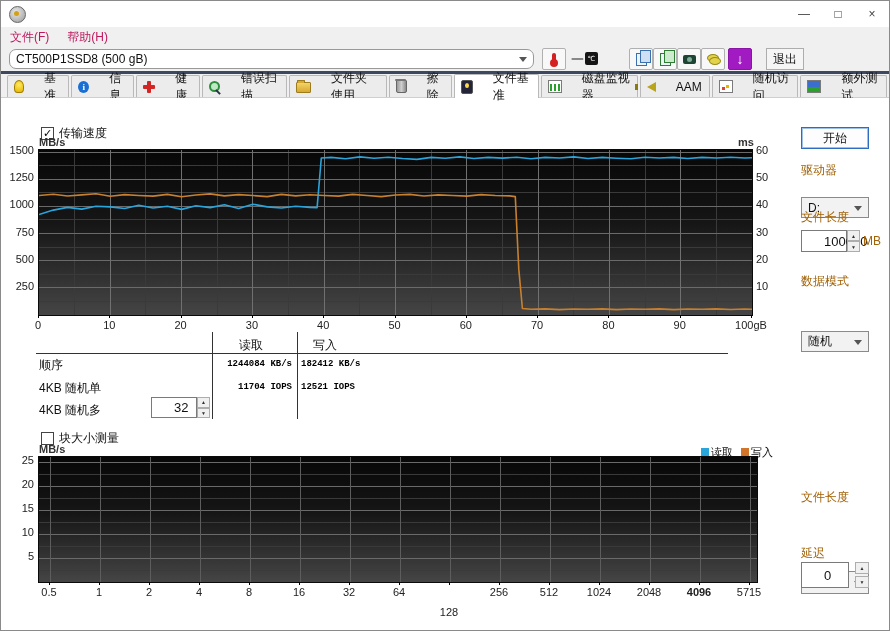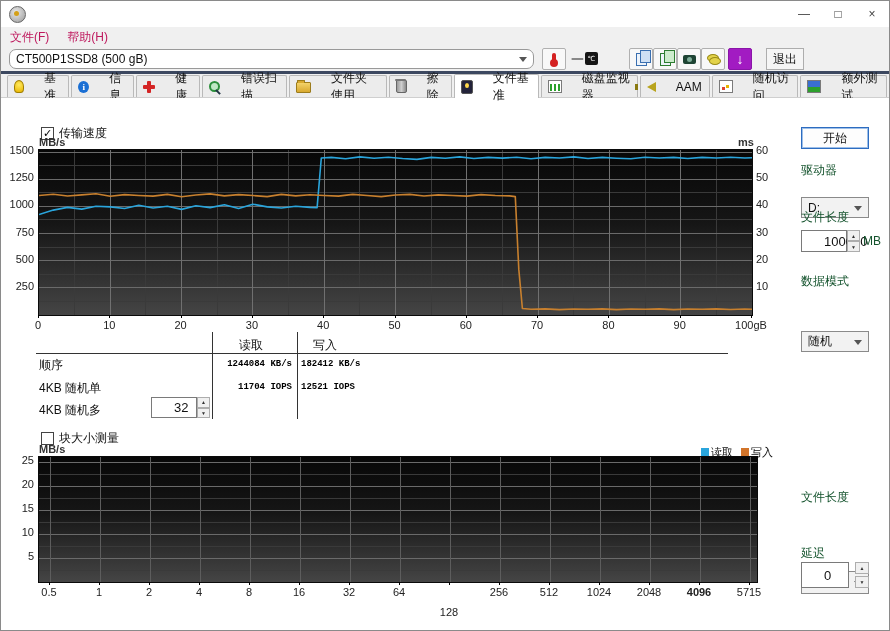--- a/index.html
+++ b/index.html
@@ -82,21 +82,21 @@
   .tbl-label{position:absolute;font-size:12px;color:#111;}
   .tbl-val{position:absolute;font-family:"Liberation Mono","DejaVu Sans Mono",monospace;font-weight:bold;font-size:9px;color:#000;text-align:right;}
   .vline{position:absolute;width:1px;background:#333;}
   .hline{position:absolute;height:1px;background:#333;}
   
   .spin-wrap{position:absolute;display:flex;}
   .num-input{box-sizing:border-box;background:#fff;border:1px solid #7a7a7a;font-size:13px;color:#111;display:flex;align-items:center;padding:0 22px;}
   .spin-col{display:flex;flex-direction:column;}
   .spin-btn{box-sizing:border-box;width:13px;flex:1;background:#f0f0f0;border:1px solid #adadad;font-size:5px;color:#333;display:flex;align-items:center;justify-content:center;}
   
-  .side-label{position:absolute;font-size:12px;color:#14532d;}
+  .side-label{position:absolute;font-size:12px;color:#a16207;}
   .side-combo{box-sizing:border-box;background:#f2f2f2;border:1px solid #8a8a8a;}
   .start-btn{left:800px;top:126px;width:68px;height:22px;box-sizing:border-box;background:#fdfdfd;border:1px solid #2d6cc0;box-shadow:inset 0 0 0 1px #9dbfe8;font-size:12px;color:#111;display:flex;align-items:center;justify-content:center;}
 </style>
 </head>
 <body>
 
 <div class="window">
 
   <div class="abs titlebar">
     <span class="ic-app"></span>

